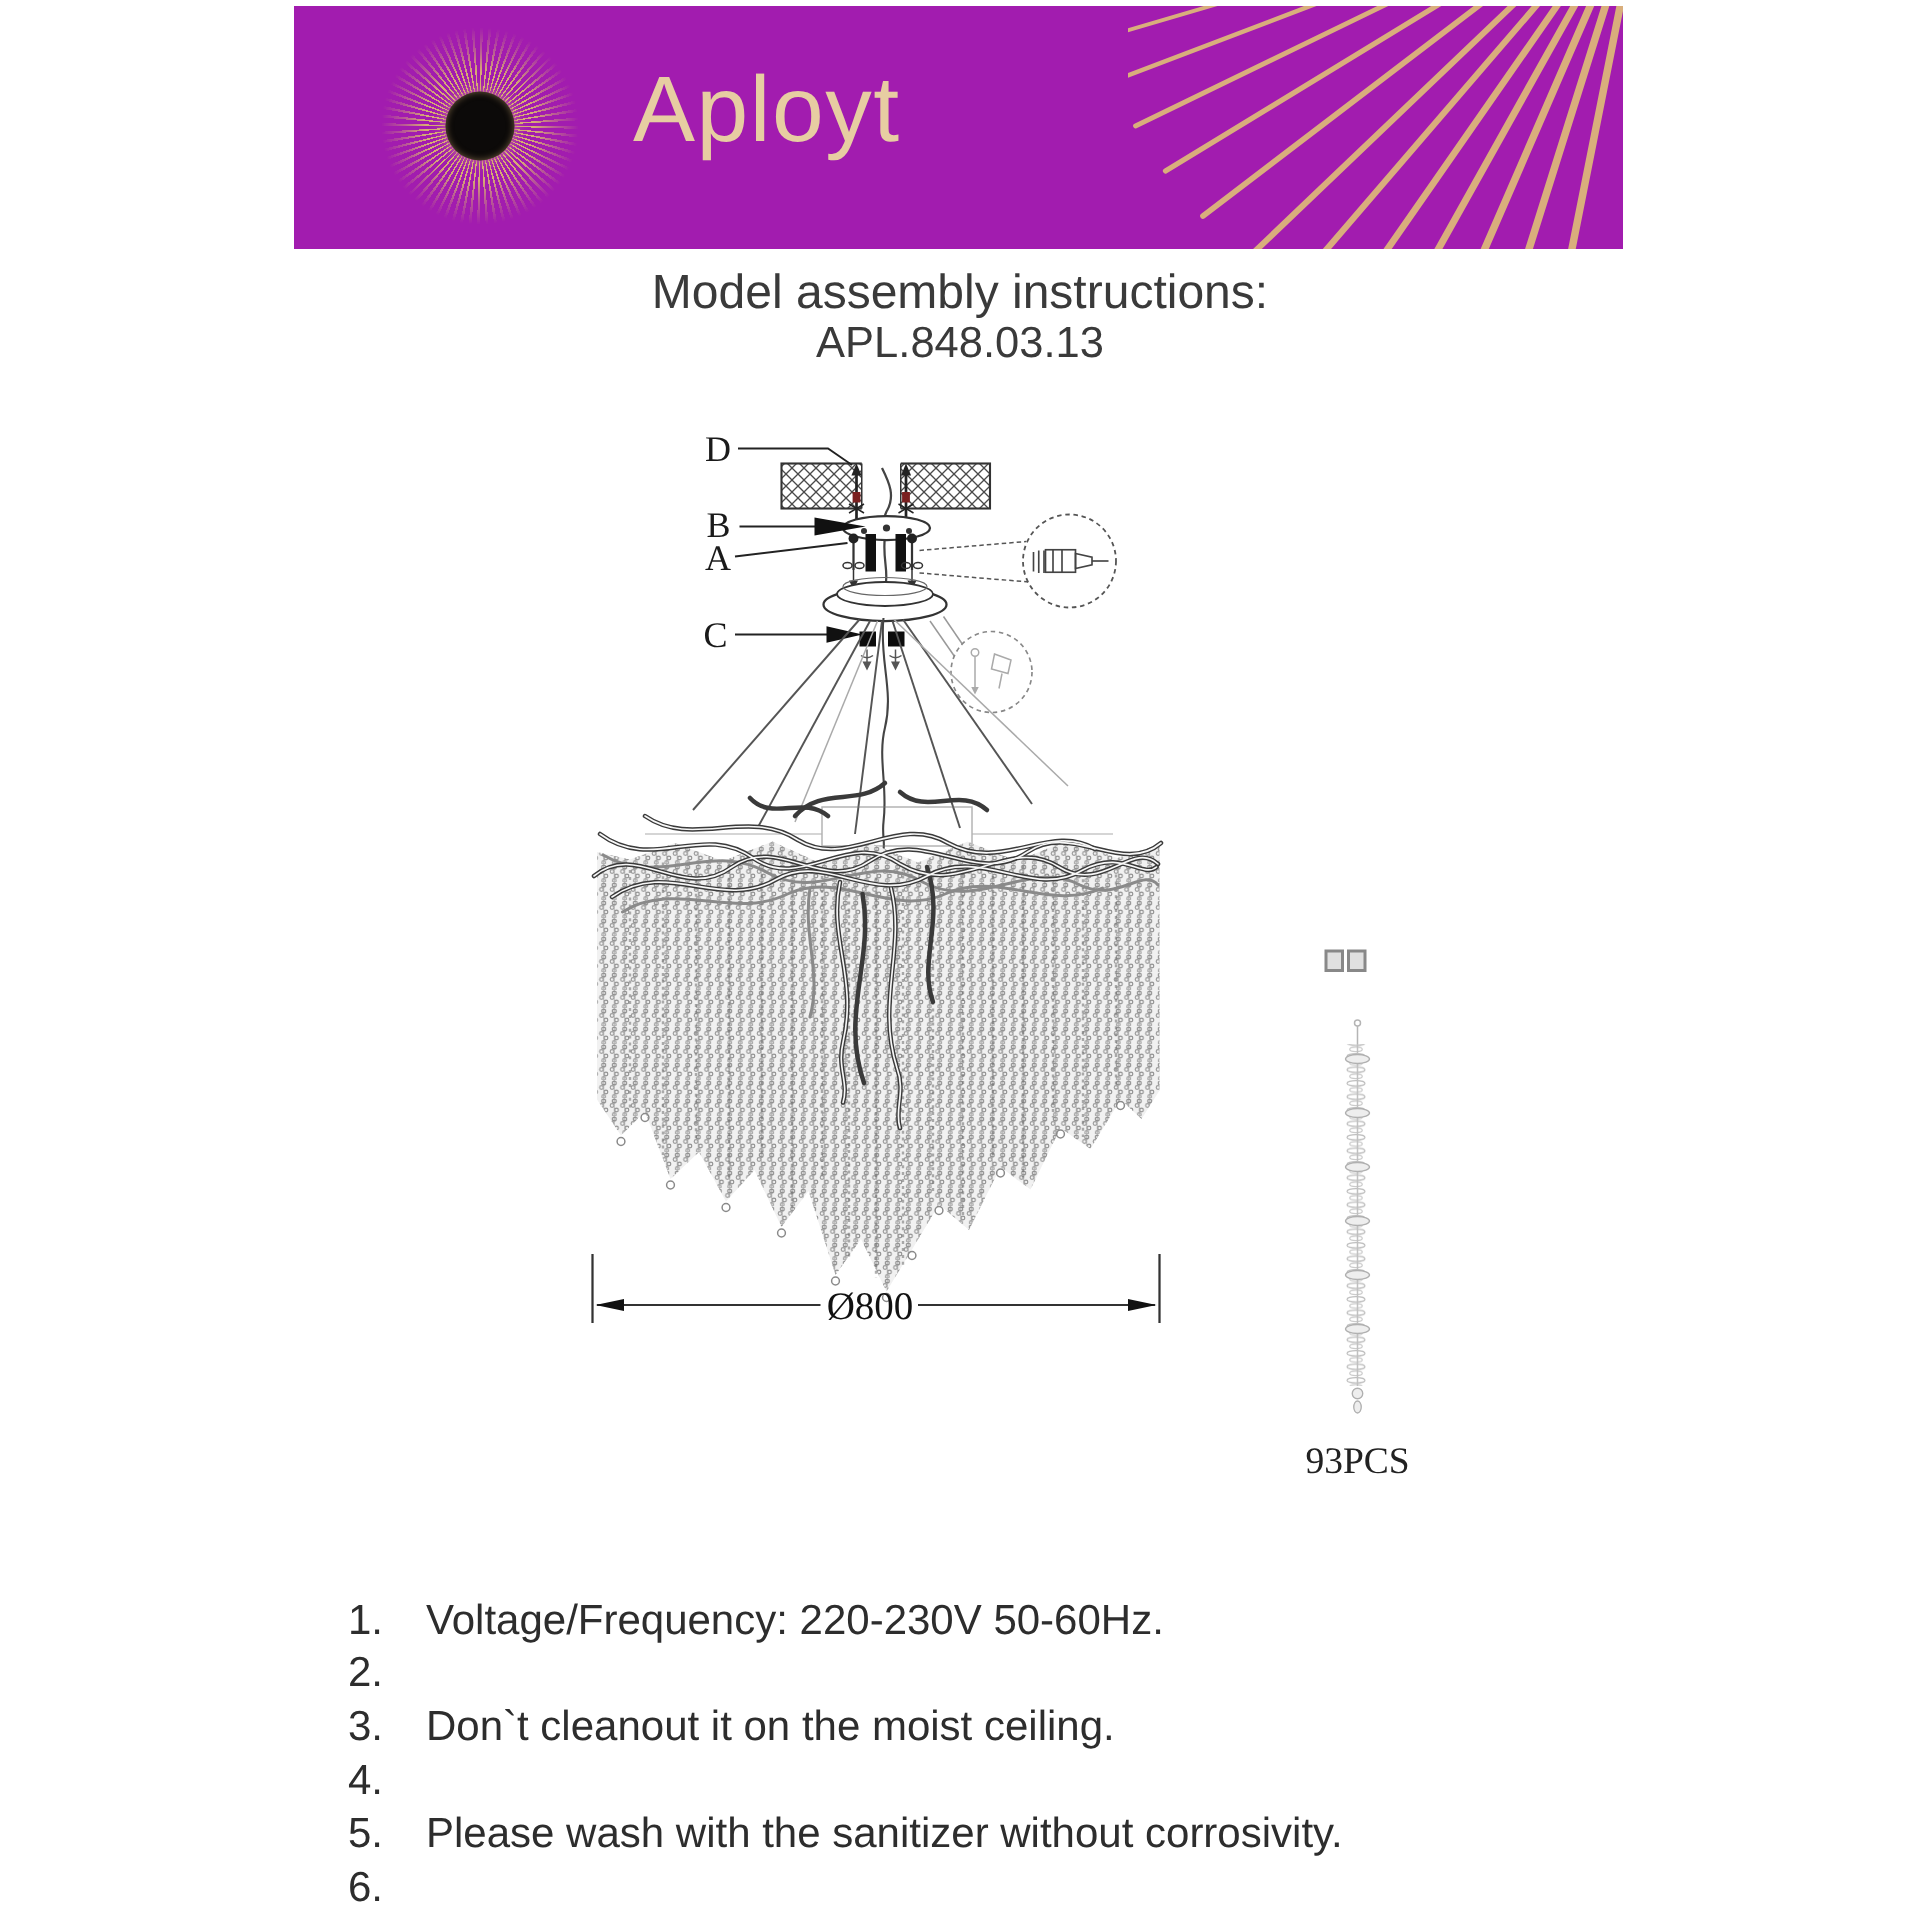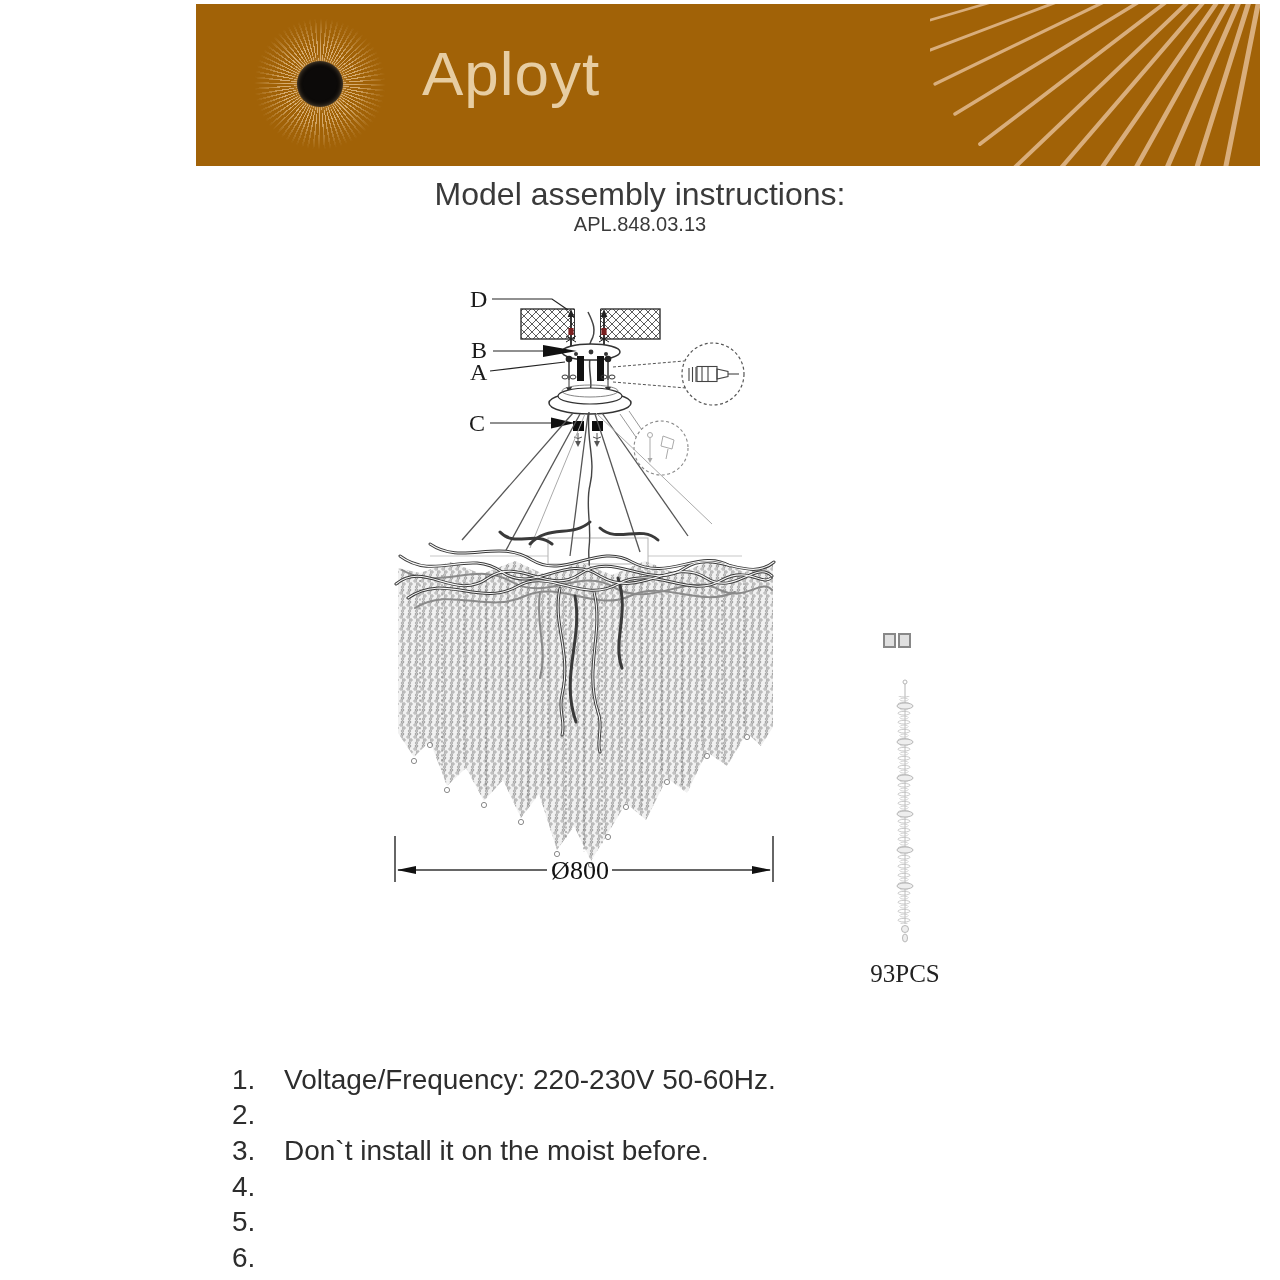--- a/index.html
+++ b/index.html
@@ -2,22 +2,22 @@
 <html><head>
 <meta charset="utf-8">
 <style>
   html,body { margin:0; padding:0; }
   body {
     width:1280px; height:1280px; position:relative; background:#ffffff;
     font-family:"Liberation Sans", sans-serif; overflow:hidden;
   }
   
   .banner {
-    position:absolute; left:196px; top:4px; width:1064px; height:162px;
-    background:#a16207; overflow:hidden;
+    position:absolute; left:196px; top:4px; width:886px; height:162px;
+    background:#a21caf; overflow:hidden;
   }
   .sunburst { position:absolute; left:56px; top:12px; width:136px; height:136px; }
   .sunburst-rays {
     position:absolute; inset:0; border-radius:50%;
     background:repeating-conic-gradient(#d7ad72 0deg 1.7deg, transparent 1.7deg 5deg);
     -webkit-mask:radial-gradient(circle, rgba(0,0,0,0) 0 21px, #000 25px 36px, rgba(0,0,0,.45) 50px, rgba(0,0,0,0) 66px);
     mask:radial-gradient(circle, rgba(0,0,0,0) 0 21px, #000 25px 36px, rgba(0,0,0,.45) 50px, rgba(0,0,0,0) 66px);
   }
   .sunburst-core {
     position:absolute; left:45px; top:45px; width:46px; height:46px; border-radius:50%;
@@ -27,21 +27,21 @@
   .brand-text {
     position:absolute; left:226px; top:34px; font-size:62px; font-weight:300;
     letter-spacing:1px; color:#e7cda2; font-family:"Liberation Sans", sans-serif;
   }
   .banner-rays { position:absolute; right:0; top:0; }
   
   .page-title, .page-model {
     position:absolute; left:0; width:1280px; text-align:center; color:#3a3a3a;
   }
   .page-title { top:176px; font-size:32px; }
-  .page-model { top:213px; font-size:20px; }
+  .page-model { top:213px; font-size:29px; }
   
   .diagram-svg { position:absolute; left:385px; top:280px; }
   .spare-svg   { position:absolute; left:855px; top:620px; }
   
   .instructions { position:absolute; left:232px; top:1062px; width:840px; }
   .inst-row { display:flex; height:35.6px; align-items:center; color:#2d2d2d; font-size:28px; }
   .inst-num { width:52px; flex:0 0 52px; }
   .inst-text { white-space:nowrap; }
 </style>
 </head>
@@ -335,24 +335,25 @@
 <div class="instructions">
   <div class="inst-row">
     <span class="inst-num">1.</span>
     <span class="inst-text">Voltage/Frequency: 220-230V 50-60Hz.</span>
   </div>
   <div class="inst-row">
     <span class="inst-num">2.</span>
   </div>
   <div class="inst-row">
     <span class="inst-num">3.</span>
-    <span class="inst-text">Don`t install it on the moist before.</span>
+    <span class="inst-text">Don`t cleanout it on the moist ceiling.</span>
   </div>
   <div class="inst-row">
     <span class="inst-num">4.</span>
   </div>
   <div class="inst-row">
     <span class="inst-num">5.</span>
+    <span class="inst-text">Please wash with the sanitizer without corrosivity.</span>
   </div>
   <div class="inst-row">
     <span class="inst-num">6.</span>
   </div>
 </div>
 
 </body></html>

